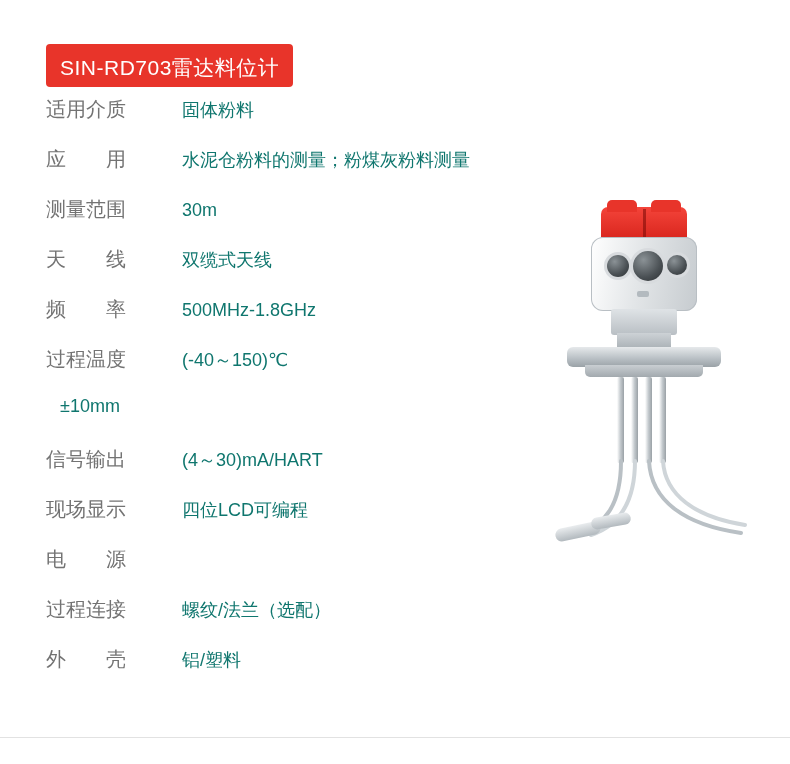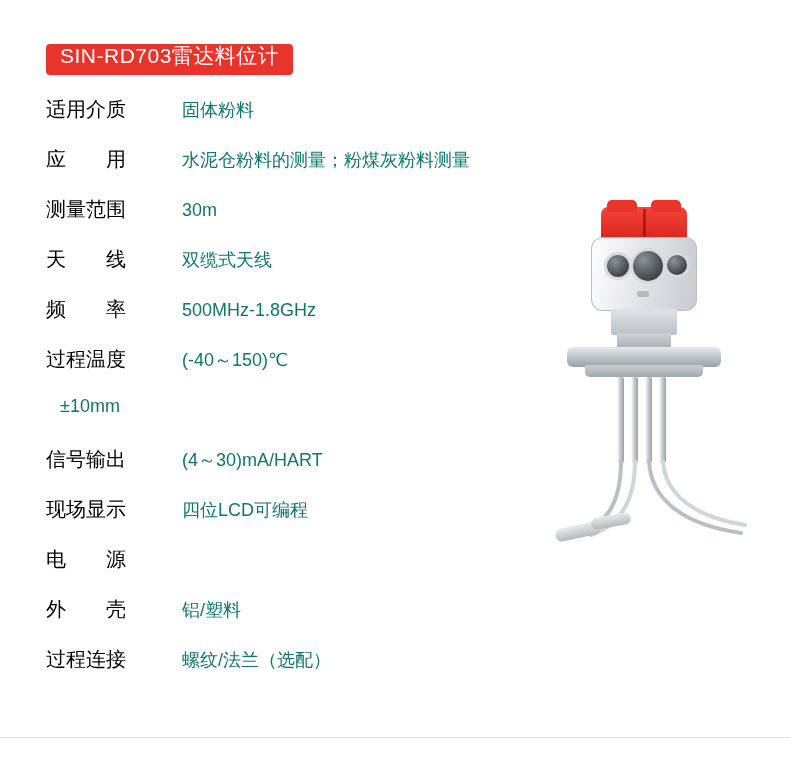--- a/index.html
+++ b/index.html
@@ -21,40 +21,40 @@
     background: #ffffff;
   }
   .title-badge {
     position: absolute;
     left: 46px;
     top: 44px;
     background: #e8342a;
     color: #ffffff;
     font-size: 21px;
     letter-spacing: 0.5px;
-    padding: 0 14px 7px 14px;
+    padding: 12px 14px 7px 14px;
     border-radius: 4px;
     white-space: nowrap;
     line-height: 1.15;
   }
   .spec-table {
     position: absolute;
     left: 46px;
     top: 96px;
     width: 560px;
   }
   .spec-row {
     display: flex;
     align-items: baseline;
     height: 50px;
   }
   .spec-label {
     width: 122px;
     flex: 0 0 122px;
-    color: #000000;
+    color: #737373;
     font-size: 20px;
     display: flex;
     justify-content: space-between;
     white-space: nowrap;
     font-family: Liberation Serif, serif;
   }
   .spec-value {
     color: #0f766e;
     font-size: 18px;
     padding-left: 14px;
@@ -260,27 +260,27 @@
     <div class="spec-row">
       <div class="spec-label">现场显示</div>
       <div class="spec-value">四位LCD可编程</div>
     </div>
 
     <div class="spec-row">
       <div class="spec-label">电　　源</div>
     </div>
 
     <div class="spec-row">
+      <div class="spec-label">过程连接</div>
+      <div class="spec-value">螺纹/法兰（选配）</div>
+    </div>
+
+    <div class="spec-row">
       <div class="spec-label">外　　壳</div>
       <div class="spec-value">铝/塑料</div>
-    </div>
-
-    <div class="spec-row">
-      <div class="spec-label">过程连接</div>
-      <div class="spec-value">螺纹/法兰（选配）</div>
     </div>
 
   </div>
 
   <div class="product">
     <div class="cap">
       <div class="cap-slot"></div>
     </div>
     <div class="head">
       <div class="lens l1"></div>

